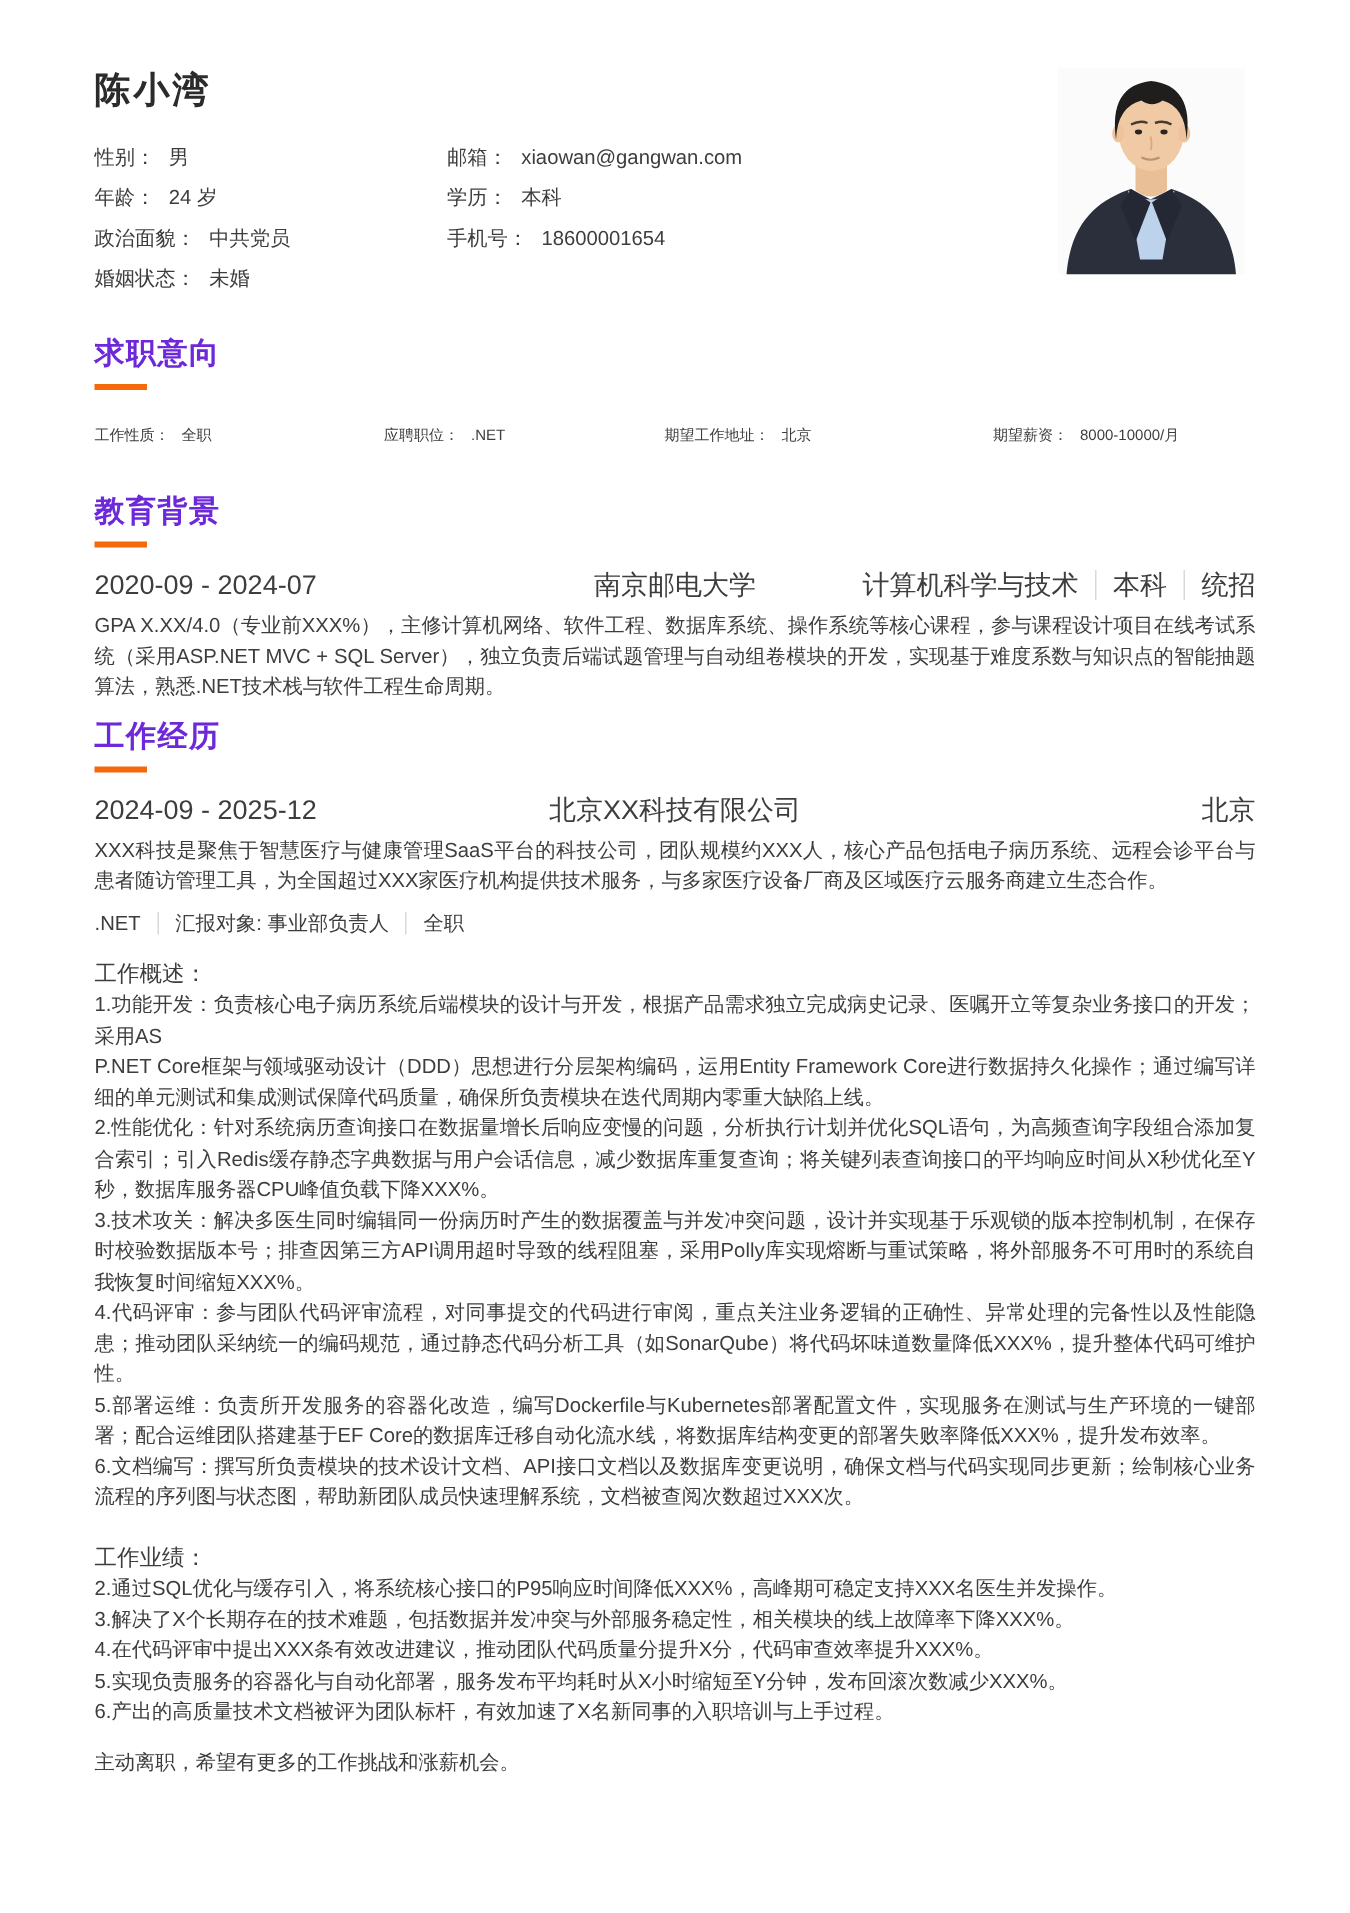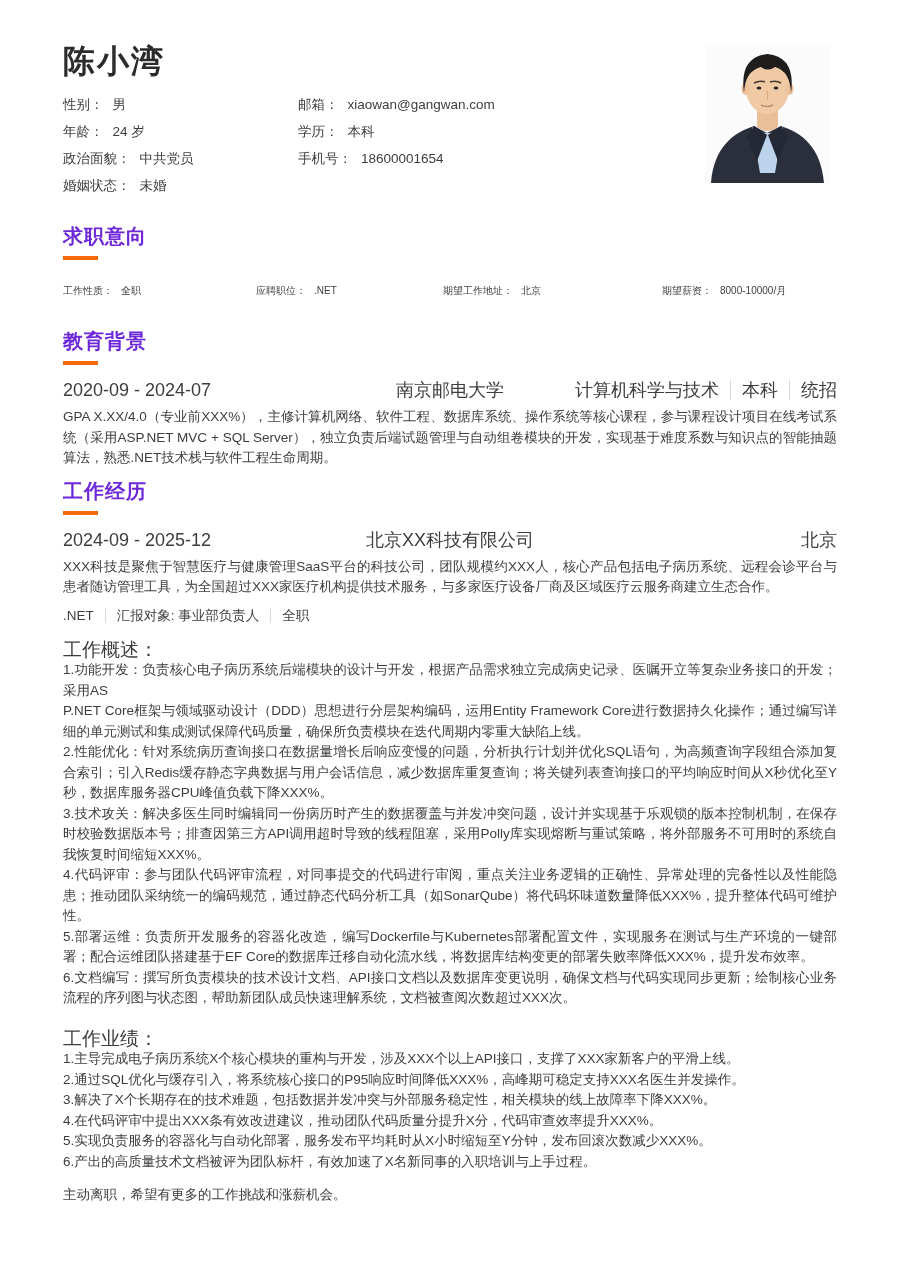--- a/index.html
+++ b/index.html
@@ -1,21 +1,21 @@
 <!DOCTYPE html>
 <html><head>
 <meta charset="utf-8">
 <style>
   html,body { margin:0; padding:0; background:#ffffff; }
   body { font-family:"Liberation Sans","DejaVu Sans",sans-serif; color:#3d3d3d; }
   .page { position:relative; width:900px; height:1275px; margin:0 auto; background:#fff;
           padding:45px 63px 0 63px; box-sizing:border-box; overflow:hidden; }
 
   
-  .name { font-size:32px; font-weight:700; color:#2b2b2b; margin:0 0 20px 0; letter-spacing:2px; line-height:32px; }
+  .name { font-size:24px; font-weight:700; color:#2b2b2b; margin:0 0 20px 0; letter-spacing:2px; line-height:32px; }
   .info-grid { display:grid; grid-template-columns:235px auto; row-gap:11px; font-size:13.5px; line-height:16px; }
   .info-item .lbl { color:#3d3d3d; }
   .info-item .val { margin-left:9px; color:#3d3d3d; }
   .photo { position:absolute; top:45px; right:70px; width:125px; height:138px; }
 
   
   section { display:block; }
   .sec-job { margin-top:30px; }
   .sec-edu { margin-top:30px; }
   .sec-work { margin-top:10px; }
@@ -33,21 +33,21 @@
   .row3 .left { position:absolute; left:0; top:0; }
   .row3 .center { position:absolute; left:50%; top:0; transform:translateX(-50%); white-space:nowrap; }
   .row3 .right { position:absolute; right:0; top:0; white-space:nowrap; }
   .piped { padding-left:11px; margin-left:11px; border-left:1px solid #d9d9d9; }
 
   .para { font-size:13.5px; line-height:20.5px; text-align:justify; margin:8px 0 0 0; white-space:pre-line; }
   .meta-row { margin-top:9px; font-size:13.5px; line-height:18px; }
 
   .work-detail { margin-top:15px; }
   .work-detail .para { margin:0; }
-  .detail-title { font-size:19px; line-height:20.5px; margin:0; }
+  .detail-title { font-size:15px; line-height:20.5px; margin:0; }
   .gap-above { margin-top:20px !important; }
   .leave { margin-top:13px; }
 </style>
 </head>
 <body>
 
 <div class="page">
 
   <div>
     <h1 class="name">陈小湾</h1>
@@ -135,21 +135,20 @@
       <p class="detail-title">工作概述：</p>
       <p class="para">1.功能开发：负责核心电子病历系统后端模块的设计与开发，根据产品需求独立完成病史记录、医嘱开立等复杂业务接口的开发；采用AS
 P.NET Core框架与领域驱动设计（DDD）思想进行分层架构编码，运用Entity Framework Core进行数据持久化操作；通过编写详细的单元测试和集成测试保障代码质量，确保所负责模块在迭代周期内零重大缺陷上线。</p>
       <p class="para">2.性能优化：针对系统病历查询接口在数据量增长后响应变慢的问题，分析执行计划并优化SQL语句，为高频查询字段组合添加复合索引；引入Redis缓存静态字典数据与用户会话信息，减少数据库重复查询；将关键列表查询接口的平均响应时间从X秒优化至Y秒，数据库服务器CPU峰值负载下降XXX%。</p>
       <p class="para">3.技术攻关：解决多医生同时编辑同一份病历时产生的数据覆盖与并发冲突问题，设计并实现基于乐观锁的版本控制机制，在保存时校验数据版本号；排查因第三方API调用超时导致的线程阻塞，采用Polly库实现熔断与重试策略，将外部服务不可用时的系统自我恢复时间缩短XXX%。</p>
       <p class="para">4.代码评审：参与团队代码评审流程，对同事提交的代码进行审阅，重点关注业务逻辑的正确性、异常处理的完备性以及性能隐患；推动团队采纳统一的编码规范，通过静态代码分析工具（如SonarQube）将代码坏味道数量降低XXX%，提升整体代码可维护性。</p>
       <p class="para">5.部署运维：负责所开发服务的容器化改造，编写Dockerfile与Kubernetes部署配置文件，实现服务在测试与生产环境的一键部署；配合运维团队搭建基于EF Core的数据库迁移自动化流水线，将数据库结构变更的部署失败率降低XXX%，提升发布效率。</p>
       <p class="para">6.文档编写：撰写所负责模块的技术设计文档、API接口文档以及数据库变更说明，确保文档与代码实现同步更新；绘制核心业务流程的序列图与状态图，帮助新团队成员快速理解系统，文档被查阅次数超过XXX次。</p>
 
       <p class="detail-title gap-above">工作业绩：</p>
-      <p class="para">1.主导完成电子病历系统X个核心模块的重构与开发，涉及XXX个以上API接口，支撑了XXX家新客户的平滑上线。</p>
       <p class="para">2.通过SQL优化与缓存引入，将系统核心接口的P95响应时间降低XXX%，高峰期可稳定支持XXX名医生并发操作。</p>
       <p class="para">3.解决了X个长期存在的技术难题，包括数据并发冲突与外部服务稳定性，相关模块的线上故障率下降XXX%。</p>
       <p class="para">4.在代码评审中提出XXX条有效改进建议，推动团队代码质量分提升X分，代码审查效率提升XXX%。</p>
       <p class="para">5.实现负责服务的容器化与自动化部署，服务发布平均耗时从X小时缩短至Y分钟，发布回滚次数减少XXX%。</p>
       <p class="para">6.产出的高质量技术文档被评为团队标杆，有效加速了X名新同事的入职培训与上手过程。</p>
     </div>
 
     <p class="para leave">主动离职，希望有更多的工作挑战和涨薪机会。</p>
   </section>
 

